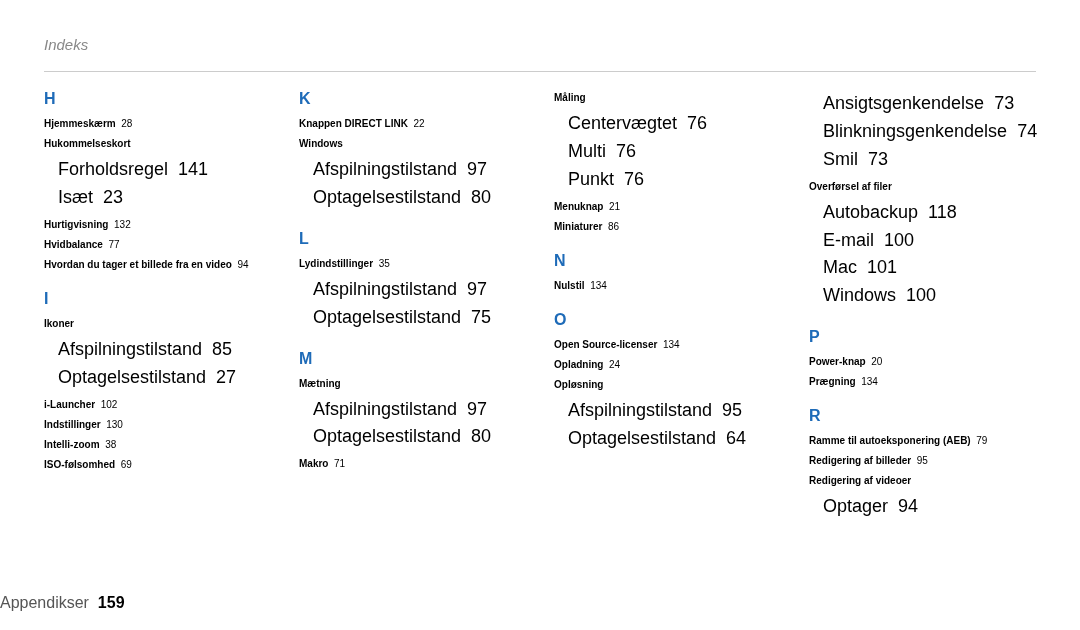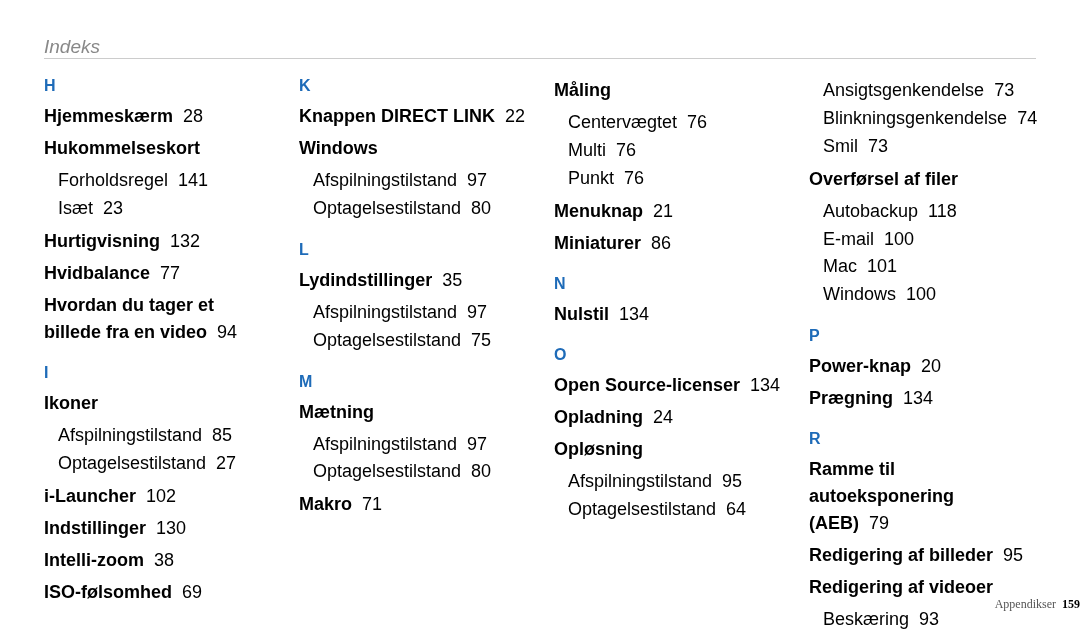--- a/index.html
+++ b/index.html
@@ -15,23 +15,23 @@
     }
     .page {
       padding: 36px 44px 0 44px;
       box-sizing: border-box;
       width: 100%;
       height: 100%;
       position: relative;
     }
     .header {
       color: #888;
-      font-size: 19px;
+      font-size: 15px;
       font-style: italic;
-      padding-bottom: 0;
+      padding-bottom: 18px;
       border-bottom: 1px solid #ccc;
       margin-bottom: 18px;
     }
     .columns {
       display: flex;
       gap: 28px;
       justify-content: space-between;
     }
     .col {
       flex: 1;
@@ -42,45 +42,44 @@
       font-weight: bold;
       font-size: 16px;
       margin-top: 18px;
       margin-bottom: 8px;
     }
     .letter-heading:first-child {
       margin-top: 0;
     }
     .entry {
       font-weight: bold;
-      font-size: 18px;
+      font-size: 10px;
       margin-bottom: 5px;
       line-height: 1.5;
     }
     .entry .pg {
       font-weight: normal;
     }
     .subentries {
       padding-left: 14px;
       margin-bottom: 5px;
     }
     .subentry {
       font-weight: normal;
       font-size: 18px;
       line-height: 1.55;
     }
     .footer {
       position: absolute;
       bottom: 18px;
       left: 0;
       right: 0;
-      text-align: right;
-      font-size: 12px;
+      text-align: left;
+      font-size: 16px;
       color: #555;
-      font-family: Liberation Serif, serif;
     }
     .footer .pg-num {
       font-weight: bold;
       color: #000;
     }
   </style>
 </head>
 <body>
 
 <div class="page">
@@ -164,21 +163,20 @@
           <div class="subentry"><span>Windows</span>&nbsp;&nbsp;<span>100</span></div>
         </div>
         <div class="letter-heading">P</div>
         <div class="entry"><span>Power-knap</span>&nbsp;&nbsp;<span class="pg">20</span></div>
         <div class="entry"><span>Prægning</span>&nbsp;&nbsp;<span class="pg">134</span></div>
         <div class="letter-heading">R</div>
         <div class="entry"><span>Ramme til autoeksponering (AEB)</span>&nbsp;&nbsp;<span class="pg">79</span></div>
         <div class="entry"><span>Redigering af billeder</span>&nbsp;&nbsp;<span class="pg">95</span></div>
         <div class="entry"><span>Redigering af videoer</span></div>
         <div class="subentries">
-          <div class="subentry"><span>Beskæring</span>&nbsp;&nbsp;<span>93</span></div>
           <div class="subentry"><span>Optager</span>&nbsp;&nbsp;<span>94</span></div>
         </div>
       </div>
     </div>
   <div class="footer">
     <span>Appendikser</span>&nbsp;&nbsp;<span class="pg-num">159</span>
   </div>
 </div>
 
 </body></html>

